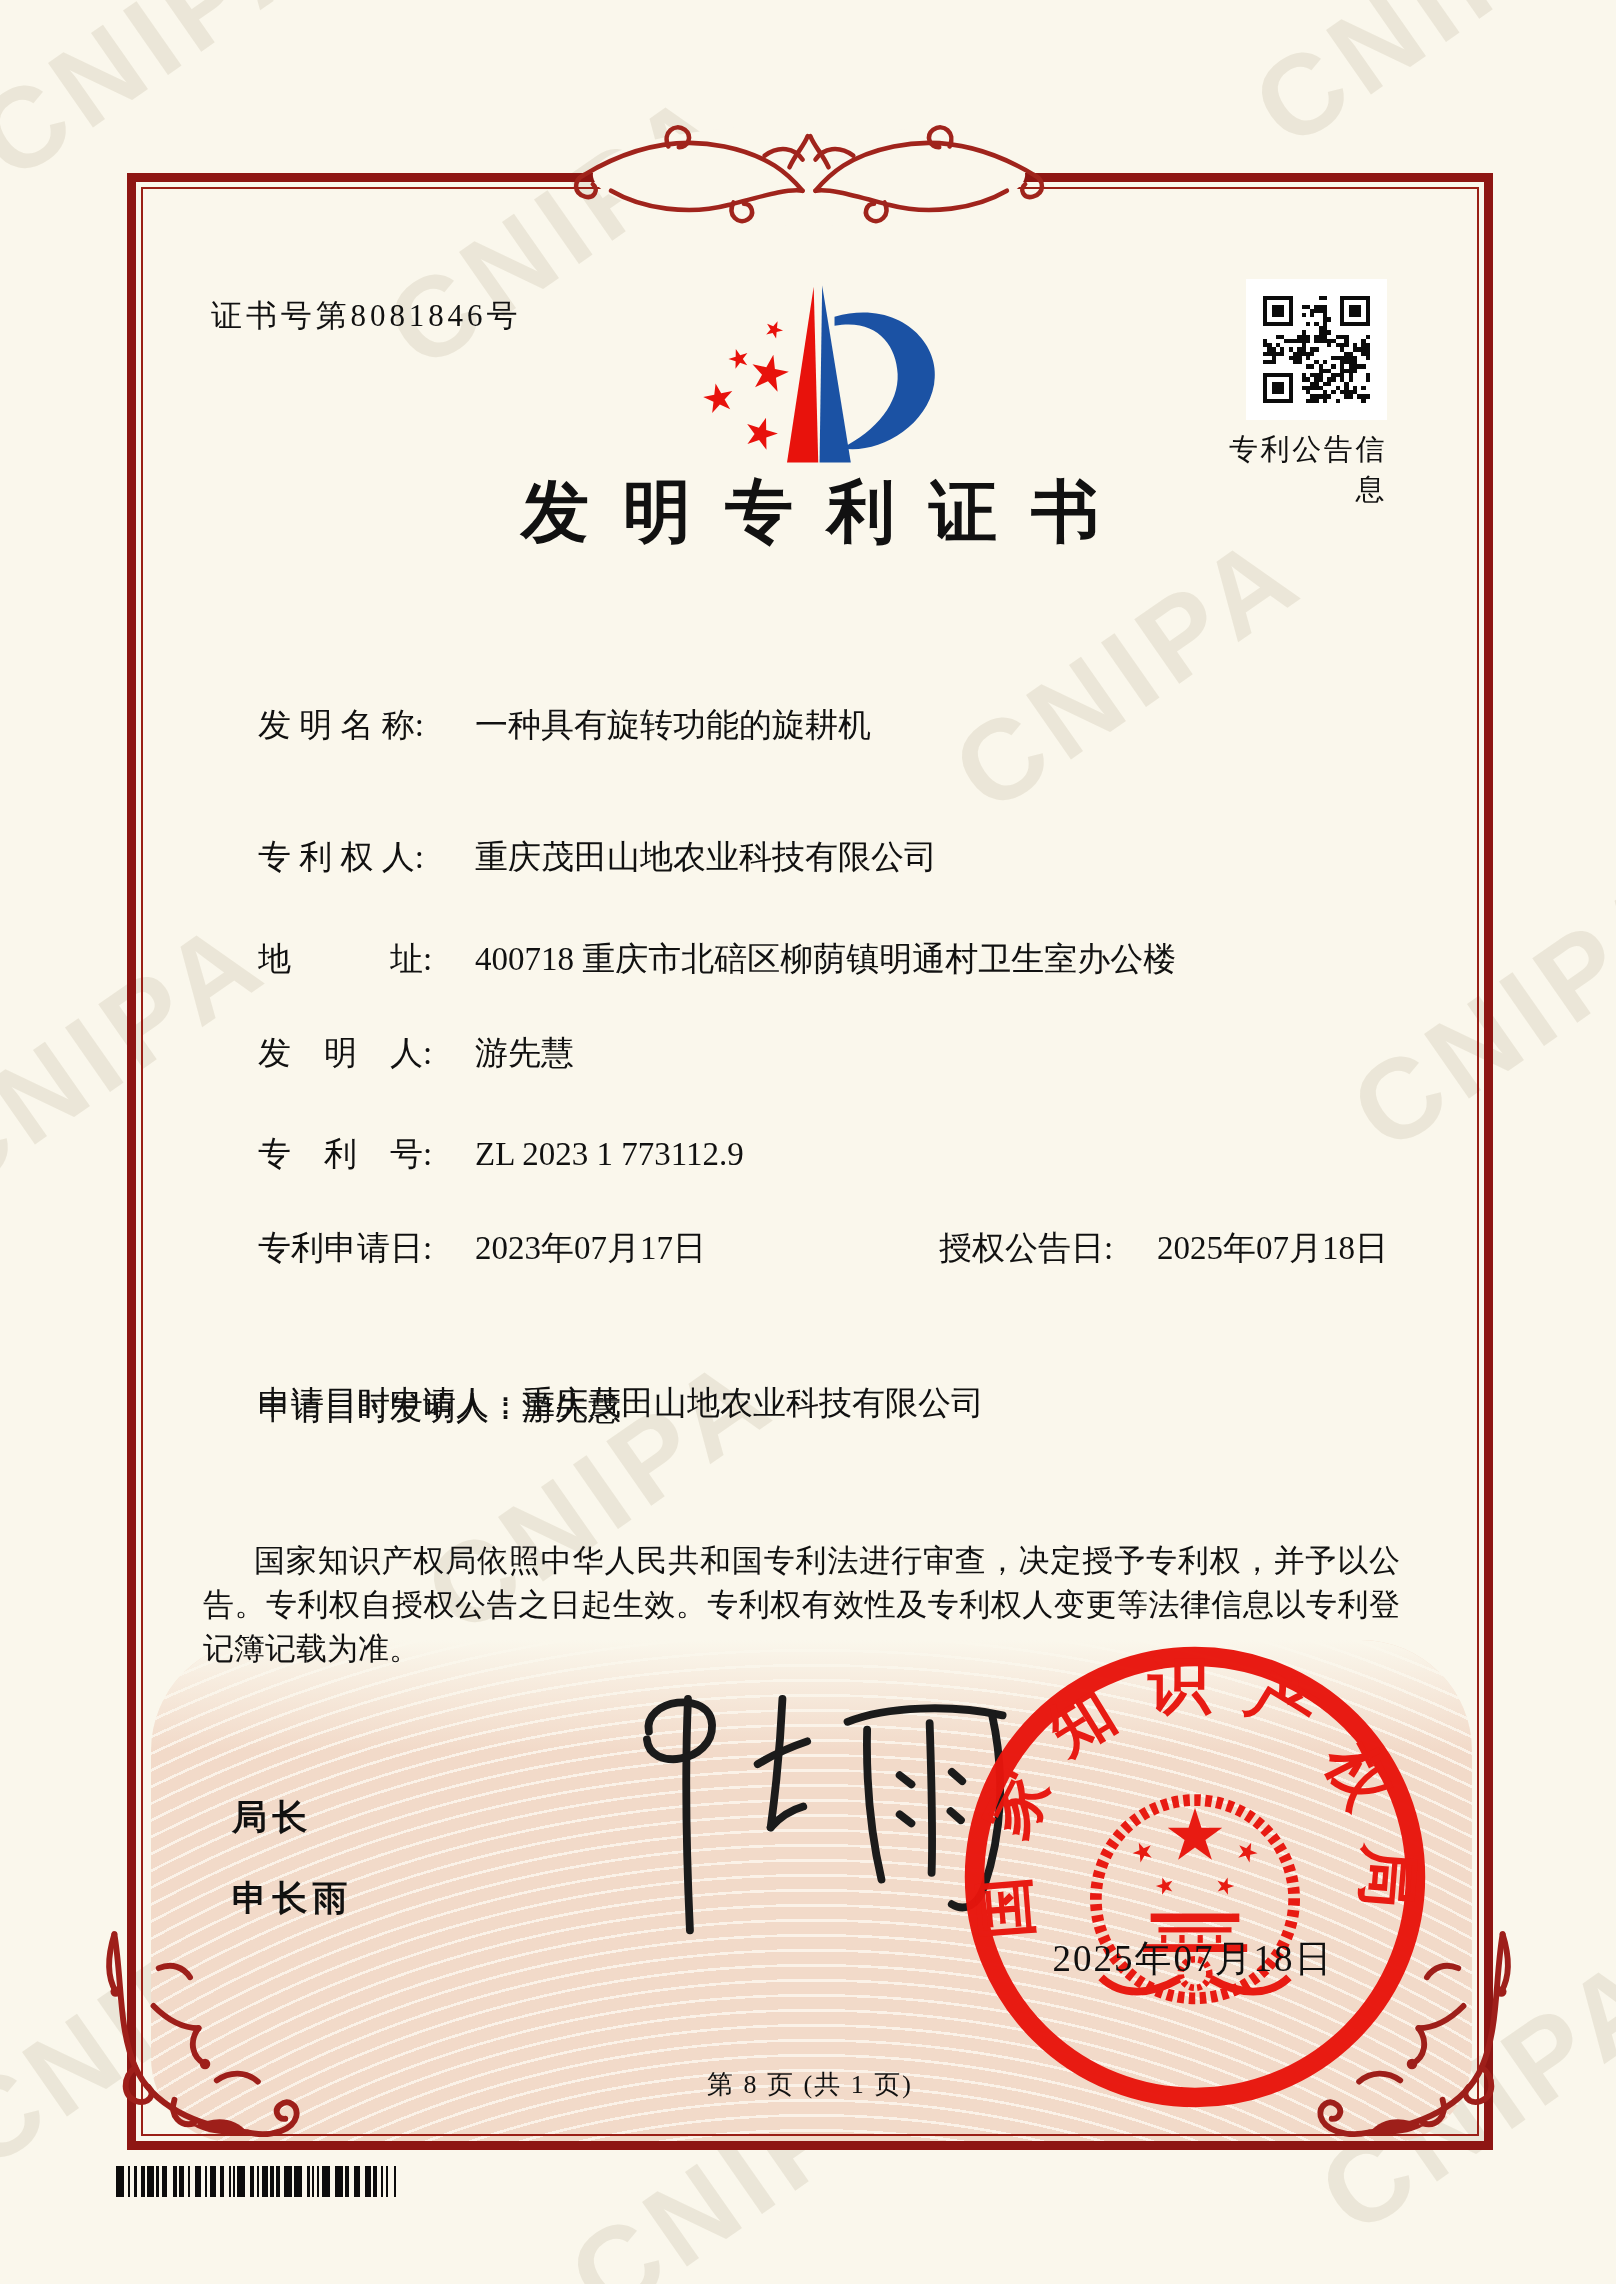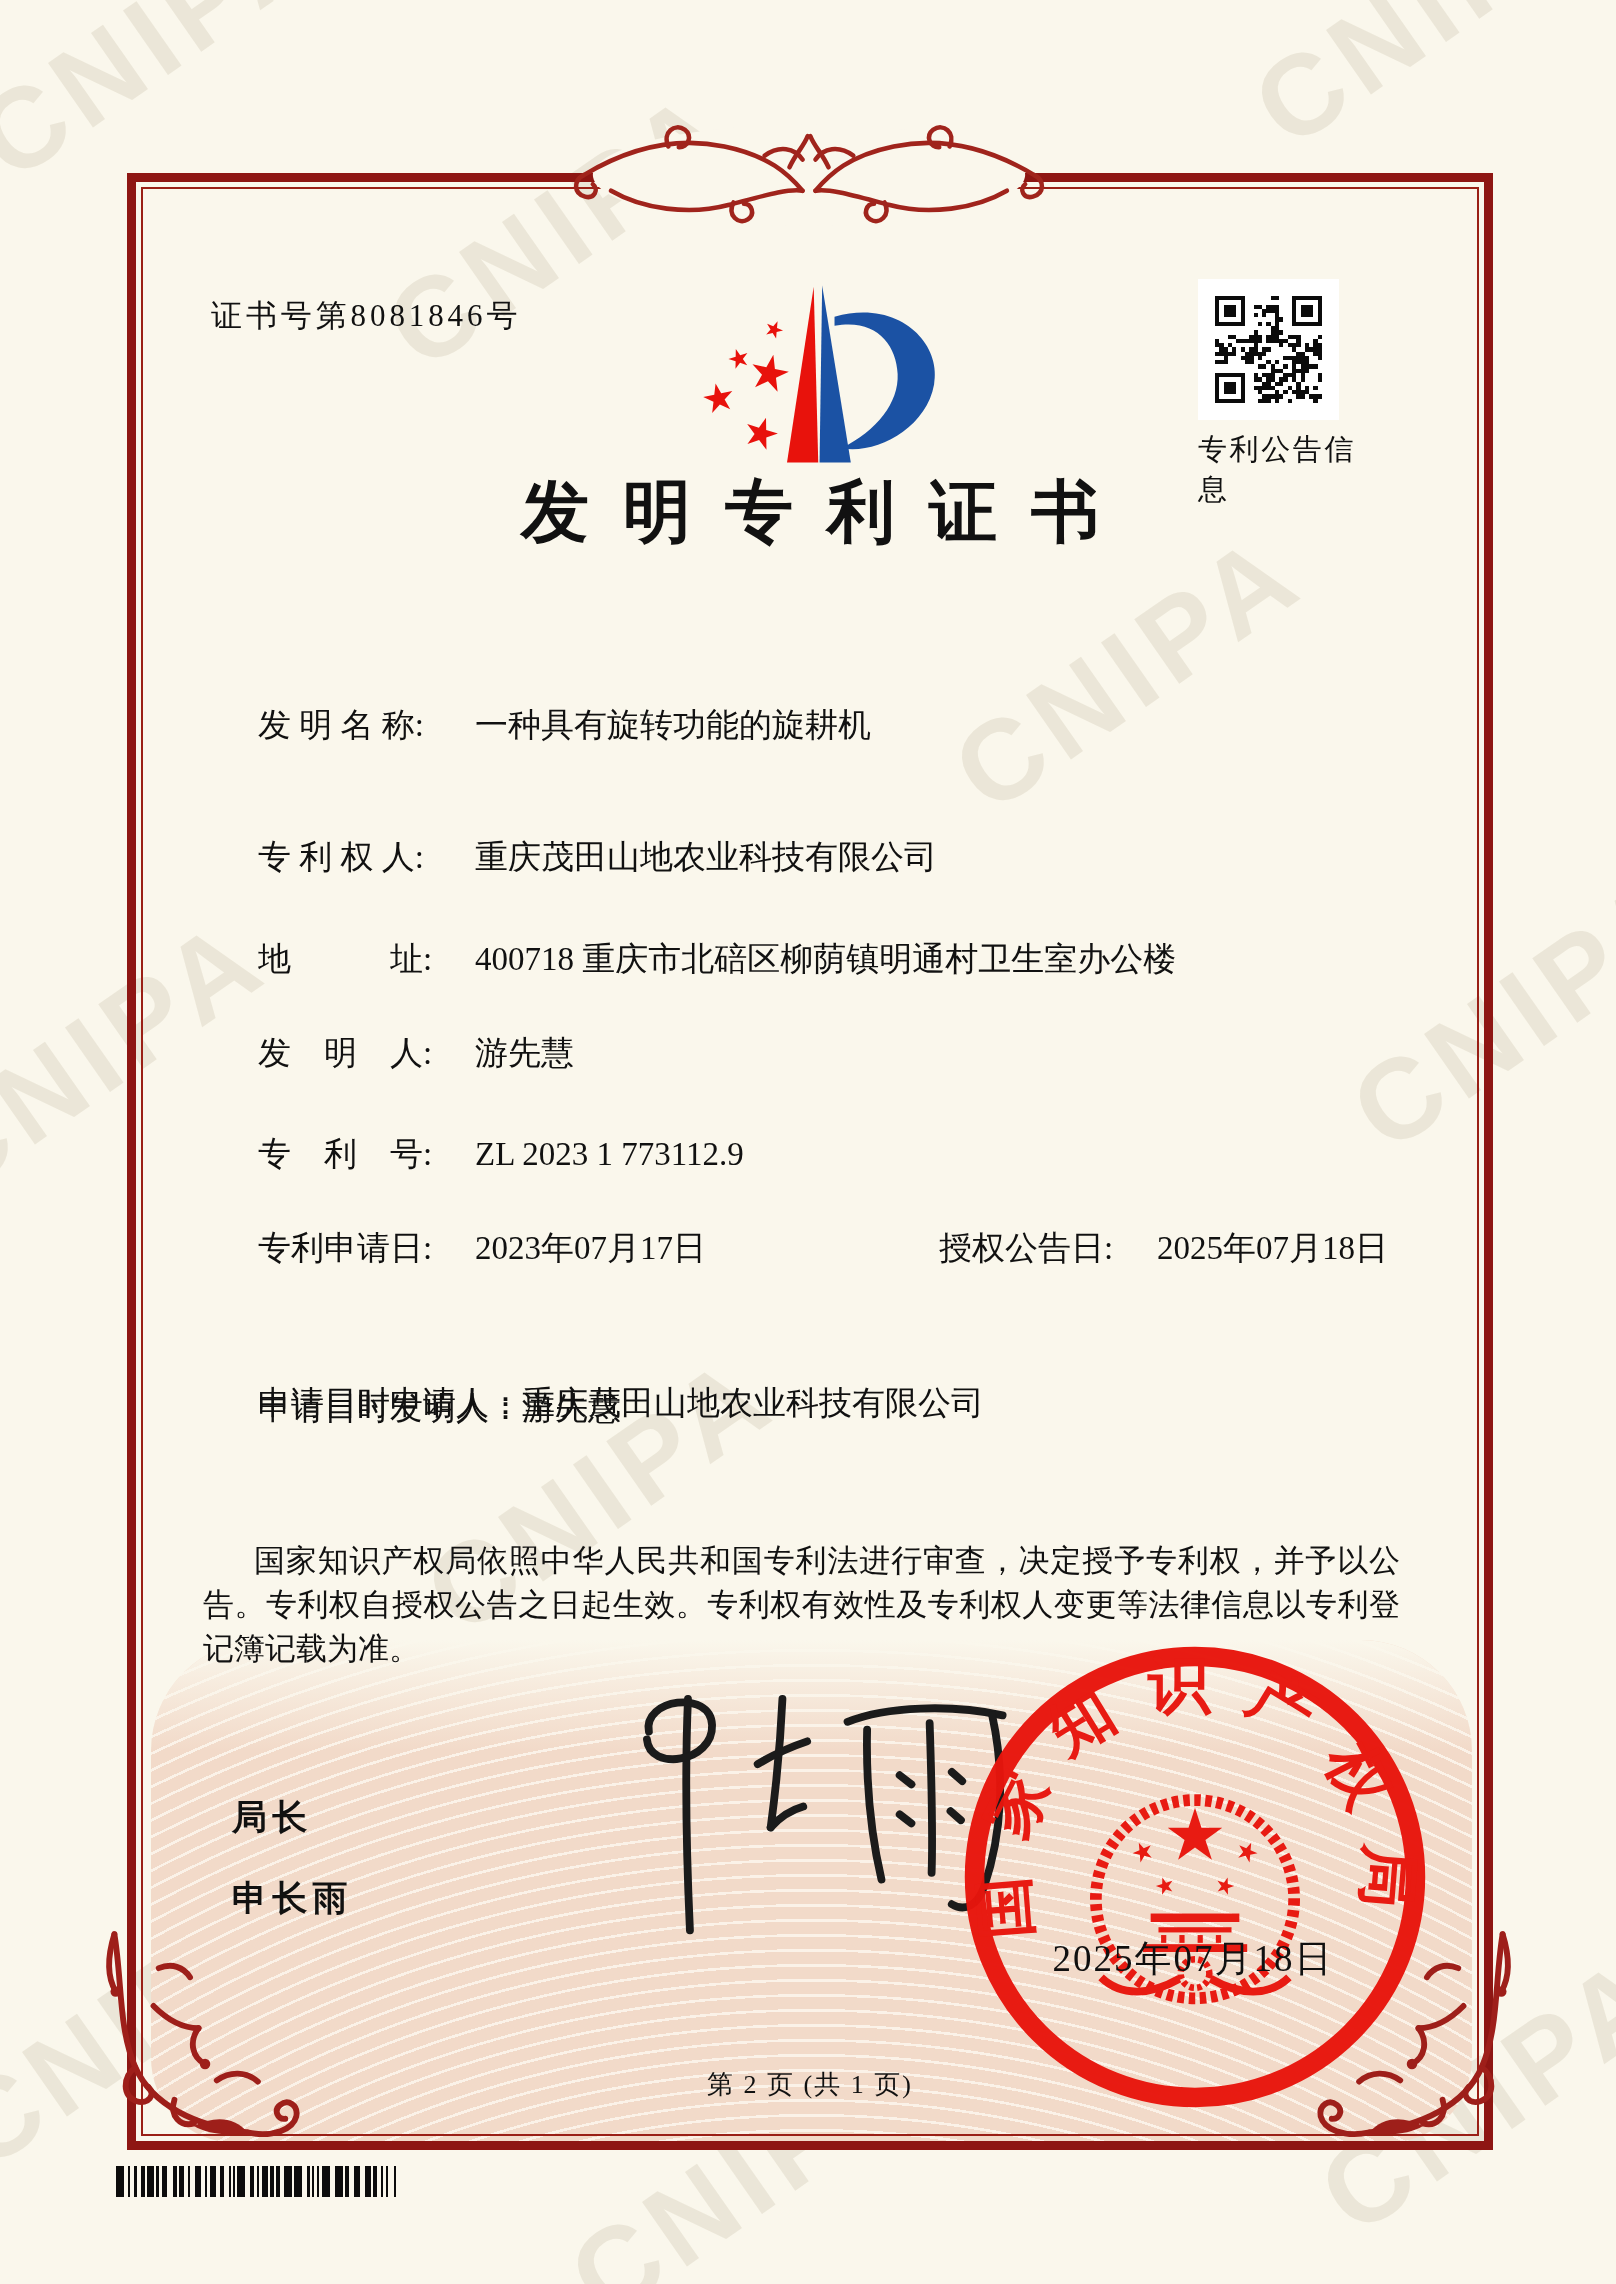--- a/index.html
+++ b/index.html
@@ -62,21 +62,21 @@
   }
   .corner-orn{ position:absolute; width:222px; height:225px; z-index:3; }
   .corner-orn.bl{ left:96px; top:1929px; }
   .corner-orn.br{ left:1299px; top:1929px; transform:scaleX(-1); }
   
   .cert-no{
     position:absolute; left:211px; top:295px;
     font-size:31px; letter-spacing:3.9px; z-index:4;
   }
   .cnipa-logo{ position:absolute; left:688px; top:279px; width:254px; height:190px; z-index:4; }
-  .qr-block{ position:absolute; left:1198px; top:279px; width:189px; z-index:4; text-align:left; }
+  .qr-block{ position:absolute; left:1198px; top:279px; width:189px; z-index:4; text-align:right; }
   .qr-tile{ display:inline-block; background:#fff; padding:17px; line-height:0; }
   .qr-label{ margin-top:10.4px; font-size:29px; letter-spacing:2.6px; }
   .doc-title{
     position:absolute; left:127px; width:1366px; top:467px;
     text-align:center; font-size:68px; font-weight:bold;
     letter-spacing:34px; text-indent:34px; z-index:4;
   }
   
   .frow{ position:absolute; left:225px; font-size:33px; white-space:pre; z-index:4; }
   .frow .flabel{ display:inline-block; min-width:217px; white-space:pre; }
@@ -487,17 +487,17 @@
       <rect x="372" y="457" width="8" height="12" stroke="none"></rect>
       <rect x="400" y="457" width="8" height="12" stroke="none"></rect>
       <rect x="288" y="471" width="160" height="12" stroke="none"></rect>
       <circle cx="368" cy="516" r="22" fill="none" stroke-width="10" stroke-dasharray="7 5"></circle>
       <path d="M344,524 C300,549 255,552 224,522" fill="none" stroke-width="12"></path>
       <path d="M392,524 C436,549 481,552 512,522" fill="none" stroke-width="12"></path>
     </g>
   </svg>
   <div class="seal-date">2025年07月18日</div>
 
-  <div class="footer">第 2 页 (共 1 页)</div>
+  <div class="footer">第 8 页 (共 1 页)</div>
   <div class="barcode" id="barcode"><i style="width: 7.8px;"></i><s style="width: 3.9px;"></s><i style="width: 2.6px;"></i><s style="width: 3.9px;"></s><i style="width: 2.6px;"></i><s style="width: 3.9px;"></s><i style="width: 3.9px;"></i><s style="width: 2px;"></s><i style="width: 7.8px;"></i><s style="width: 2px;"></s><i style="width: 2.6px;"></i><s style="width: 2.6px;"></s><i style="width: 5.9px;"></i><s style="width: 5.2px;"></s><i style="width: 3.9px;"></i><s style="width: 2px;"></s><i style="width: 5.9px;"></i><s style="width: 3.9px;"></s><i style="width: 2px;"></i><s style="width: 5.2px;"></s><i style="width: 5.9px;"></i><s style="width: 3.9px;"></s><i style="width: 2px;"></i><s style="width: 2.6px;"></s><i style="width: 5.9px;"></i><s style="width: 3.9px;"></s><i style="width: 3.9px;"></i><s style="width: 5.2px;"></s><i style="width: 2px;"></i><s style="width: 2px;"></s><i style="width: 2px;"></i><s style="width: 2px;"></s><i style="width: 7.8px;"></i><s style="width: 5.2px;"></s><i style="width: 3.9px;"></i><s style="width: 3.9px;"></s><i style="width: 2px;"></i><s style="width: 2.6px;"></s><i style="width: 5.9px;"></i><s style="width: 2px;"></s><i style="width: 3.9px;"></i><s style="width: 2.6px;"></s><i style="width: 3.9px;"></i><s style="width: 3.9px;"></s><i style="width: 7.8px;"></i><s style="width: 2px;"></s><i style="width: 7.8px;"></i><s style="width: 5.2px;"></s><i style="width: 2.6px;"></i><s style="width: 2.6px;"></s><i style="width: 2px;"></i><s style="width: 2.6px;"></s><i style="width: 2.6px;"></i><s style="width: 2.6px;"></s><i style="width: 7.8px;"></i><s style="width: 5.2px;"></s><i style="width: 7.8px;"></i><s style="width: 2px;"></s><i style="width: 3.9px;"></i><s style="width: 5.2px;"></s><i style="width: 5.9px;"></i><s style="width: 5.2px;"></s><i style="width: 5.9px;"></i><s style="width: 2px;"></s><i style="width: 3.9px;"></i><s style="width: 3.9px;"></s><i style="width: 2px;"></i><s style="width: 3.9px;"></s><i style="width: 2px;"></i><s style="width: 5.2px;"></s><i style="width: 2.6px;"></i><s style="width: 5.2px;"></s></div>
 
 </div>
 
 
 </body></html>

